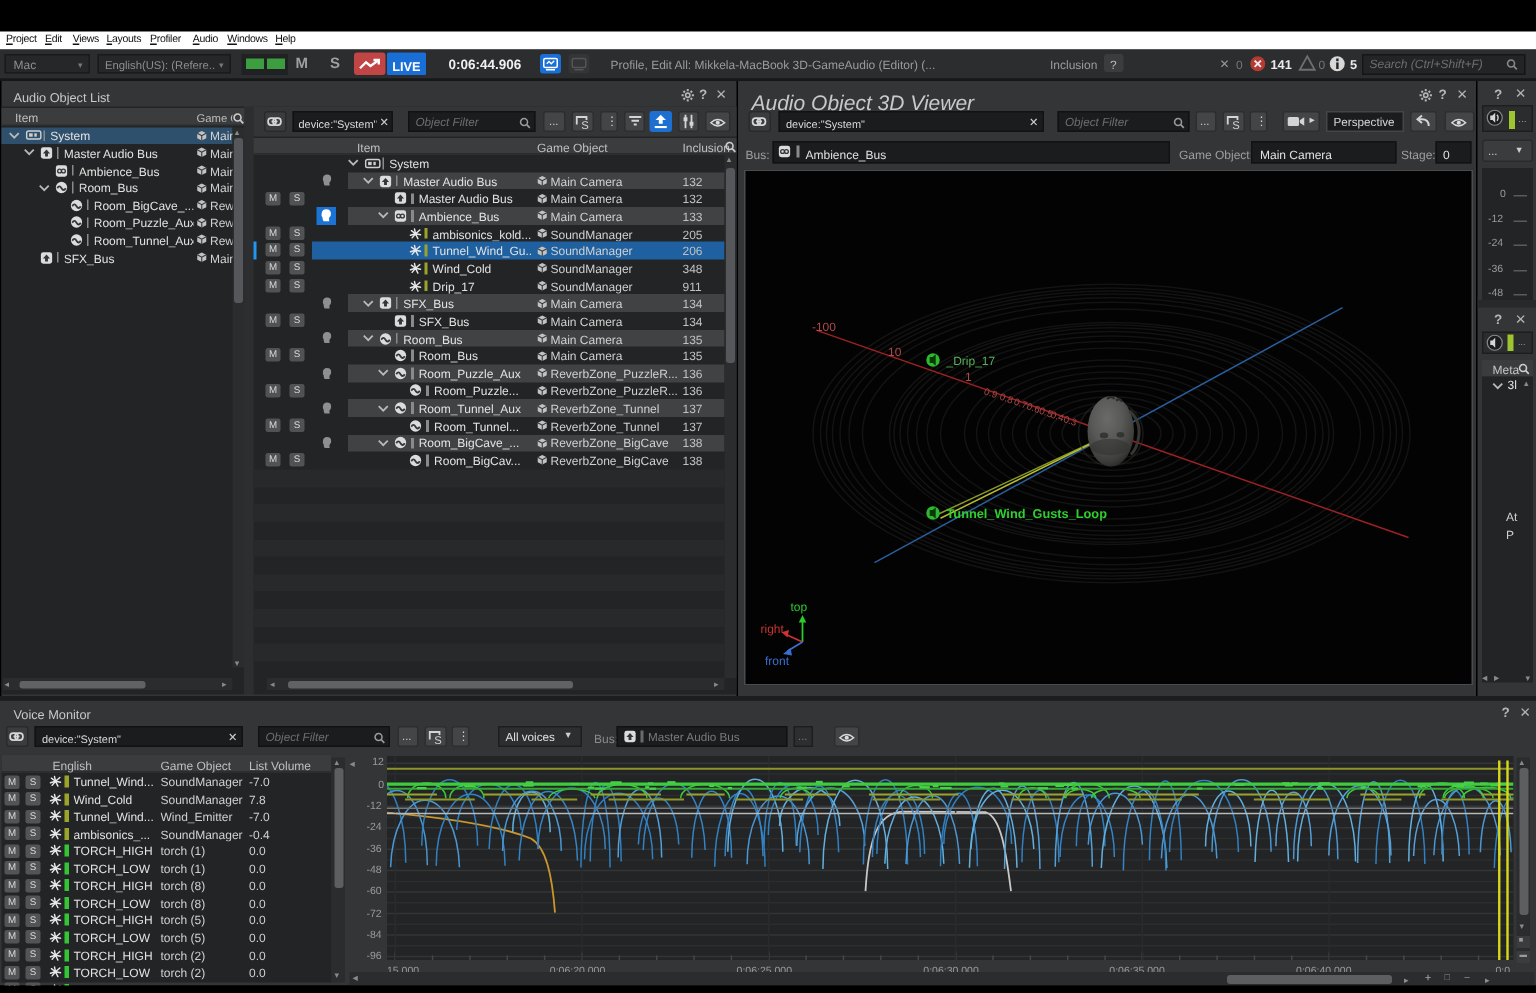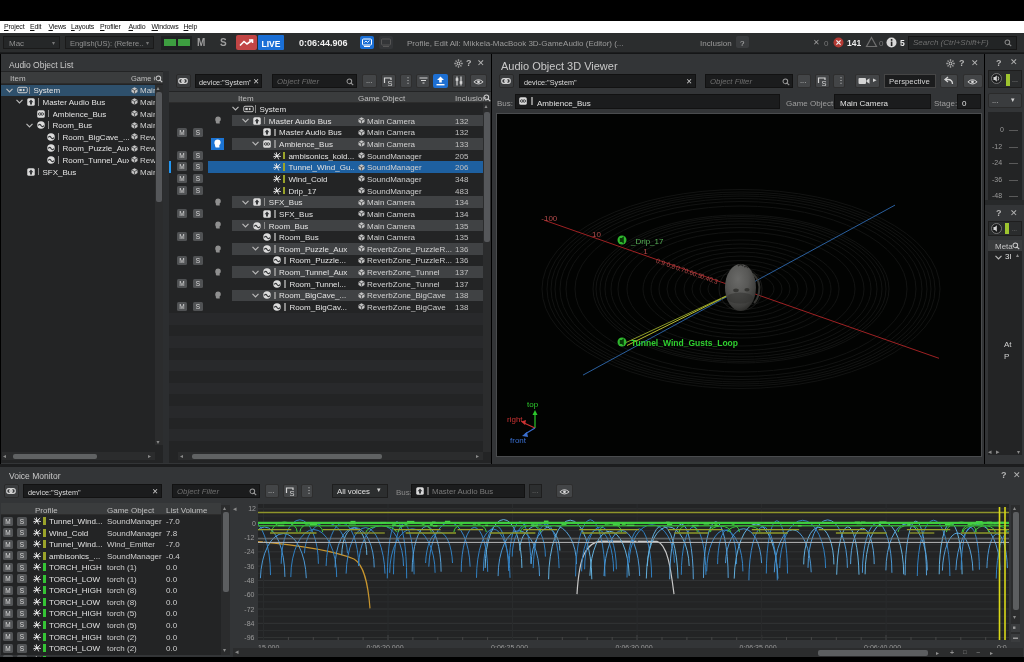--- a/index.html
+++ b/index.html
@@ -417,21 +417,21 @@
     </g>
     <circle cx="5" cy="4.8" r="1.5" fill="#e8e8e8"></circle>
   </svg>
 <div class="abs" style="left:283.4px;top:186.75px;width:2px;height:7.6px;background:#9aa32a;"></div>
 <div class="txt" style="left:288.4px;top:186.55px;font-size:8px;color:#e2e2e2;font-weight:normal;width:66.60000000000002px;overflow:hidden;">Drip_17</div>
 <svg style="left:358px;top:186.95px" width="7" height="7" viewBox="0 0 10 10">
     <path d="M5 0.4 9.3 2.7 9.3 7.3 5 9.6 0.7 7.3 0.7 2.7Z" fill="#c2c2c2"></path>
     <path d="M0.7 2.7 5 5 9.3 2.7 M5 5 5 9.6" stroke="#333537" stroke-width="1" fill="none"></path>
   </svg>
 <div class="txt" style="left:367px;top:186.55px;font-size:8px;color:#d0d0d0;font-weight:normal;width:85px;overflow:hidden;">SoundManager</div>
-<div class="txt" style="left:455px;top:186.55px;font-size:8px;color:#c0c0c0;font-weight:normal;">483</div>
+<div class="txt" style="left:455px;top:186.55px;font-size:8px;color:#c0c0c0;font-weight:normal;">911</div>
 <div class="abs" style="left:232px;top:196.4px;width:251px;height:11.65px;background:#404244;"></div>
 <svg style="left:214px;top:197.9px" width="8" height="8" viewBox="0 0 10 10">
     <path d="M5 0.5 Q8.5 0.5 8.5 4 Q8.5 6 7 7 L7.2 9.5 3 9.5 Q2 8 2.2 6.5 Q1.2 5.5 1.6 3.5 Q2 0.5 5 0.5Z" fill="#8f8f8f"></path>
   </svg>
 <svg style="left:241.8px;top:199.6px" width="7" height="5" viewBox="0 0 7 5">
     <path d="M0.5 0.8 3.5 3.8 6.5 0.8" stroke="#b9b9b9" stroke-width="1.2" fill="none"></path>
   </svg>
 <svg style="left:252.8px;top:198.20000000000002px" width="8" height="8" viewBox="0 0 10 10">
     <rect x="0.3" y="0.3" width="9.4" height="9.4" rx="2" fill="#dcdcdc"></rect>
     <path d="M5 2 8 5.4 6.2 5.4 6.2 8 3.8 8 3.8 5.4 2 5.4Z" fill="#333537"></path>
@@ -597,21 +597,21 @@
 <div class="abs" style="left:169px;top:406.09999999999985px;width:314px;height:11.65px;background:#28292b;"></div>
 <div class="abs" style="left:169px;top:429.3999999999998px;width:314px;height:11.65px;background:#28292b;"></div>
 <div class="abs" style="left:483px;top:103px;width:8px;height:349px;background:#2b2c2d;"></div>
 <div class="abs" style="left:484px;top:112px;width:6px;height:130px;background:#55575a;border-radius:2px;"></div>
 <div class="txt" style="left:484.5px;top:102px;font-size:6px;color:#8a8a8a;font-weight:normal;">▴</div>
 <div class="abs" style="left:178px;top:452px;width:305px;height:8px;background:#2b2c2d;"></div>
 <div class="txt" style="left:180px;top:451.5px;font-size:6px;color:#8a8a8a;font-weight:normal;">◂</div>
 <div class="txt" style="left:476px;top:451.5px;font-size:6px;color:#8a8a8a;font-weight:normal;">▸</div>
 <div class="abs" style="left:192px;top:453.5px;width:190px;height:5px;background:#606263;border-radius:2px;"></div>
 <div class="abs" style="left:492px;top:54px;width:492px;height:410px;background:#333537;"></div>
-<div class="txt" style="left:501px;top:59.5px;font-size:11px;color:#c9c9c9;font-weight:normal;">Audio Object 3D Viewer</div>
+<div class="txt" style="left:501px;top:59.5px;font-size:14px;color:#c9c9c9;font-weight:normal;font-style:italic;">Audio Object 3D Viewer</div>
 <svg style="left:946px;top:59px" width="9" height="9" viewBox="0 0 10 10">
     <circle cx="5" cy="5" r="1.6" fill="none" stroke="#b5b5b5" stroke-width="1.2"></circle>
     <g stroke="#b5b5b5" stroke-width="1.5">
       <path d="M5 0.4 5 2"></path>
       <path d="M5 8 5 9.6"></path>
       <path d="M0.4 5 2 5"></path>
       <path d="M8 5 9.6 5"></path>
       <path d="M1.8 1.8 2.9 2.9"></path>
       <path d="M7.1 7.1 8.2 8.2"></path>
       <path d="M8.2 1.8 7.1 2.9"></path>
@@ -842,21 +842,21 @@
 <div class="txt" style="left:432px;top:487px;font-size:7.8px;color:#7a7a7a;font-weight:normal;">Master Audio Bus</div>
 <div class="abs" style="left:529px;top:484px;width:13px;height:14px;background:#2c2e2f;border:1px solid #1e1e1e;"></div>
 <div class="txt" style="left:532px;top:486px;font-size:7.5px;color:#7a7a7a;font-weight:normal;">...</div>
 <div class="btn" style="left:556px;top:484px;width:17px;height:14px;"></div>
 <svg style="left:559px;top:488px" width="11" height="7.699999999999999" viewBox="0 0 14 10">
     <path d="M1 5 Q7 -0.5 13 5 Q7 10.5 1 5Z" fill="none" stroke="#dadada" stroke-width="1.2"></path>
     <circle cx="7" cy="5" r="1.8" fill="#dadada"></circle>
   </svg>
 <div class="abs" style="left:1px;top:503px;width:220px;height:152px;background:#232425;"></div>
 <div class="abs" style="left:1px;top:503px;width:220px;height:12px;background:#3a3c3d;border-bottom:1px solid #2c2c2c;"></div>
-<div class="txt" style="left:35px;top:505.5px;font-size:8px;color:#bfbfbf;font-weight:normal;">Profile</div>
+<div class="txt" style="left:35px;top:505.5px;font-size:8px;color:#bfbfbf;font-weight:normal;">English</div>
 <div class="txt" style="left:107px;top:505.5px;font-size:8px;color:#bfbfbf;font-weight:normal;">Game Object</div>
 <div class="txt" style="left:166px;top:505.5px;font-size:8px;color:#bfbfbf;font-weight:normal;">List Volume</div>
 <div class="ms" style="left:3px;top:516.5px;background:#525456">M</div>
 <div class="ms" style="left:17px;top:516.5px;background:#525456">S</div>
 <svg style="left:33px;top:517.0px" width="8" height="8" viewBox="0 0 10 10">
     <g stroke="#e8e8e8" stroke-width="1.2" stroke-linecap="round">
       <path d="M5 4.8 1.6 2.2"></path>
       <path d="M5 4.8 4.2 0.9"></path>
       <path d="M5 4.8 8.6 1.6"></path>
       <path d="M5 4.8 9.2 5.6"></path>

